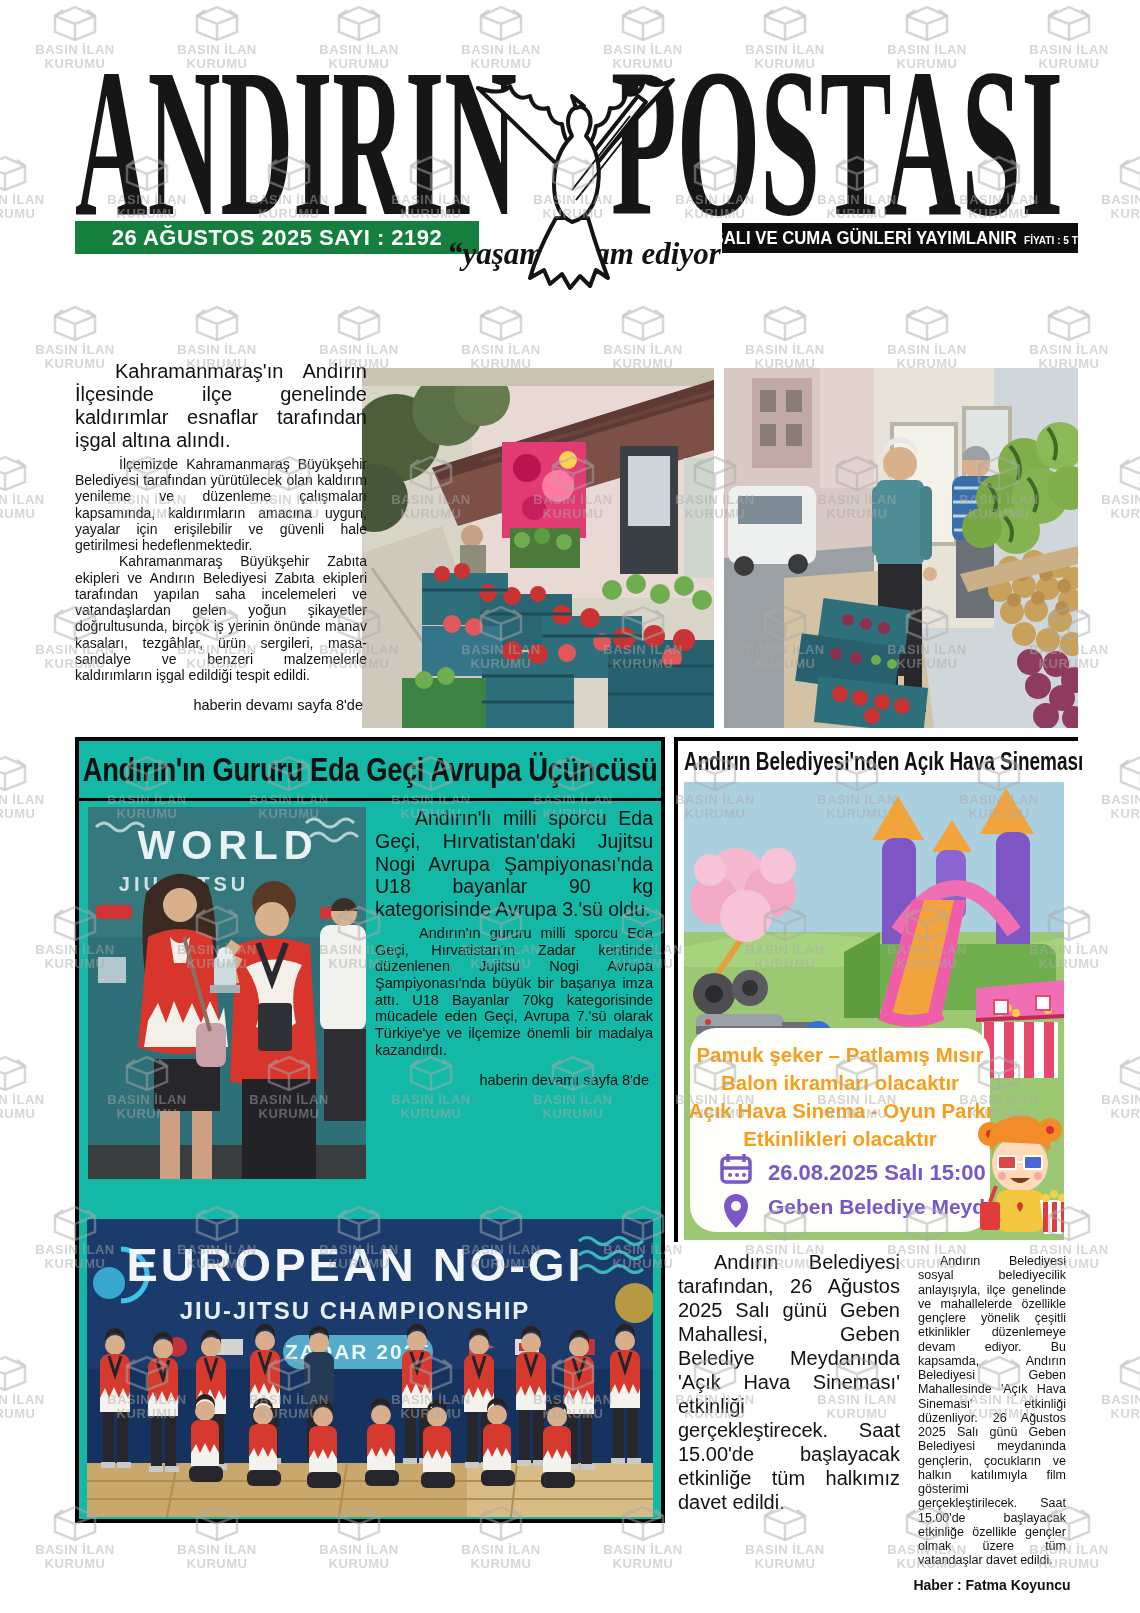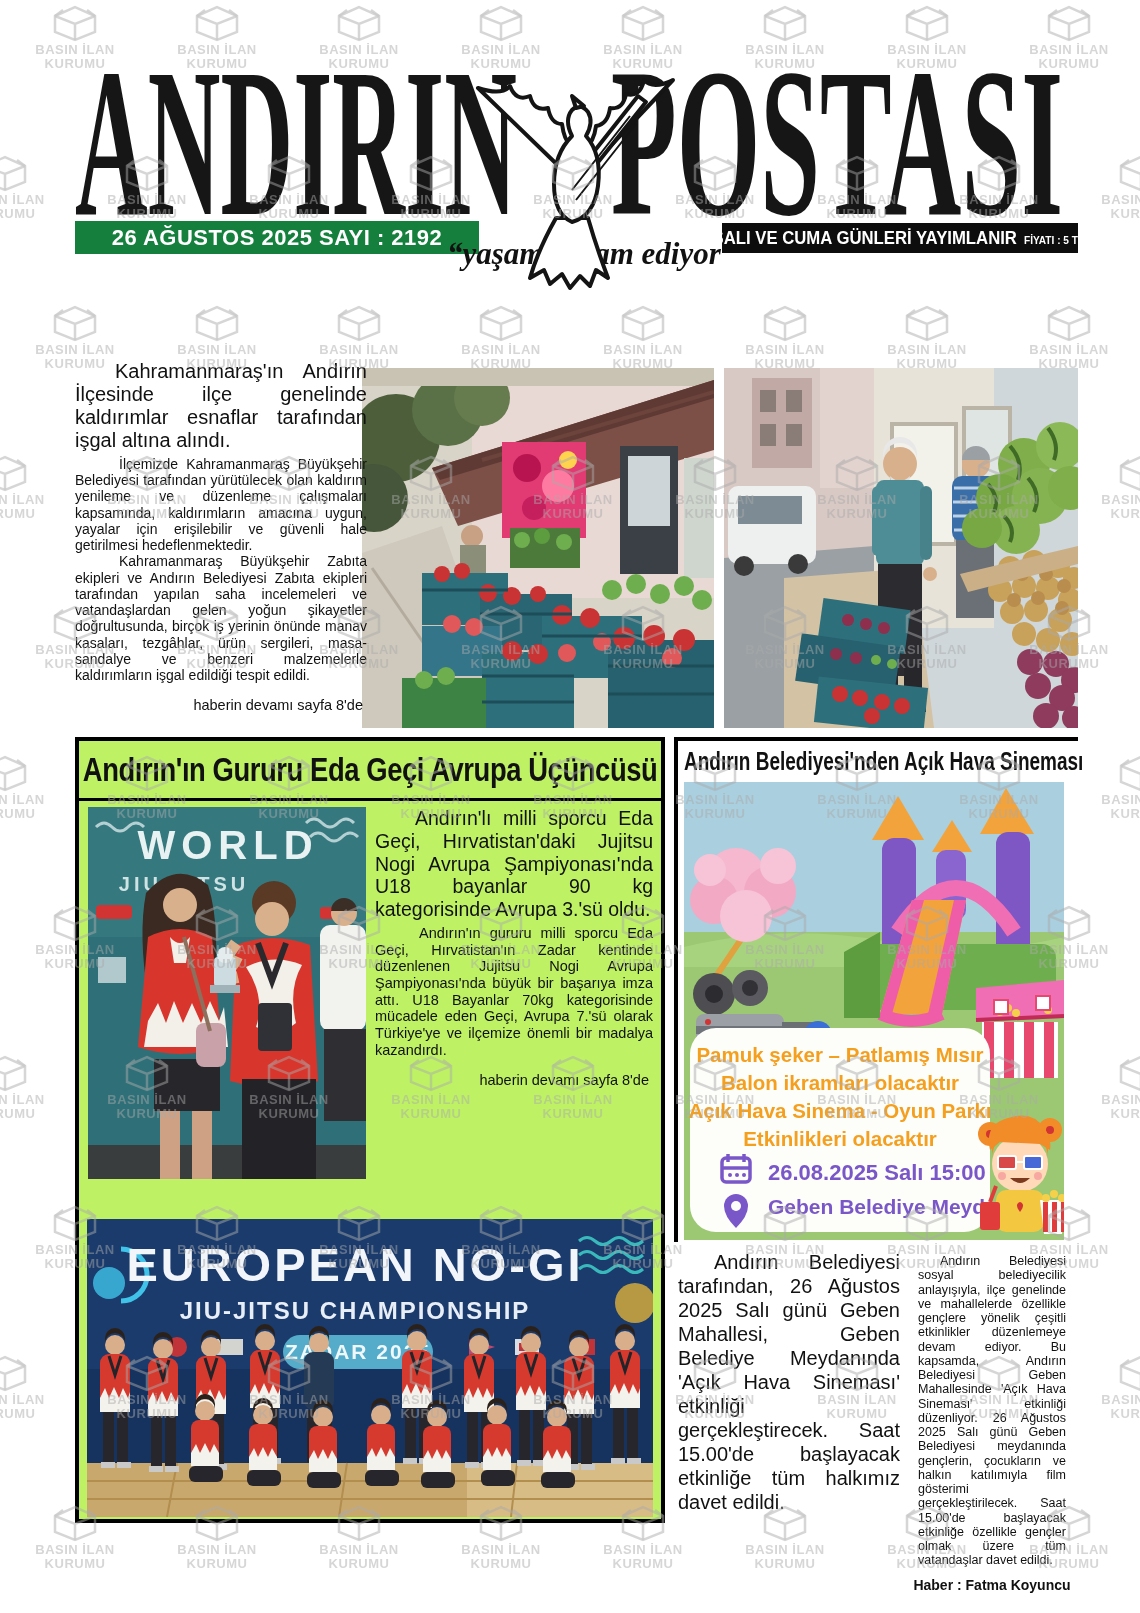--- a/index.html
+++ b/index.html
@@ -25,21 +25,21 @@
                      transform:scaleX(.82) scaleY(1.05);letter-spacing:-1px;}
   
   #story1-col{left:75px;top:360px;width:292px;height:368px;}
   .lead{font-size:20px;line-height:1.15;text-align:justify;margin:0 0 4px 0;text-indent:40px;}
   .body-p{font-size:14px;line-height:1.16;text-align:justify;margin:0;text-indent:44px;}
   .cont{font-size:14.5px;text-align:right;margin:14px 4px 0 0;}
   .photo{display:block;}
   #photo1{left:362px;top:368px;width:352px;height:360px;}
   #photo2{left:724px;top:368px;width:354px;height:360px;}
   
-  #story2-box{left:75px;top:737px;width:590px;height:786px;border:4px solid #000;box-sizing:border-box;background:#bef264;}
+  #story2-box{left:75px;top:737px;width:590px;height:786px;border:4px solid #000;box-sizing:border-box;background:#14b8a6;}
   #story2-head{position:absolute;left:0;top:0;width:100%;height:57px;border-bottom:3px solid #000;
                display:flex;align-items:center;justify-content:center;overflow:hidden;}
   #story2-head span{font-weight:bold;font-size:33px;white-space:nowrap;transform:scaleX(.83);letter-spacing:-.5px;}
   #eda-photo{position:absolute;left:9px;top:66px;width:278px;height:372px;}
   #story2-col{position:absolute;left:296px;top:66px;width:278px;height:410px;}
   #story2-col .lead{font-size:19.5px;line-height:1.17;}
   #story2-col .body-p{font-size:14.5px;line-height:1.15;}
   #nogi-photo{position:absolute;left:8px;top:478px;width:566px;height:298px;}
   
   #story3-toprule{left:674px;top:737px;width:404px;height:4px;background:#000;}

